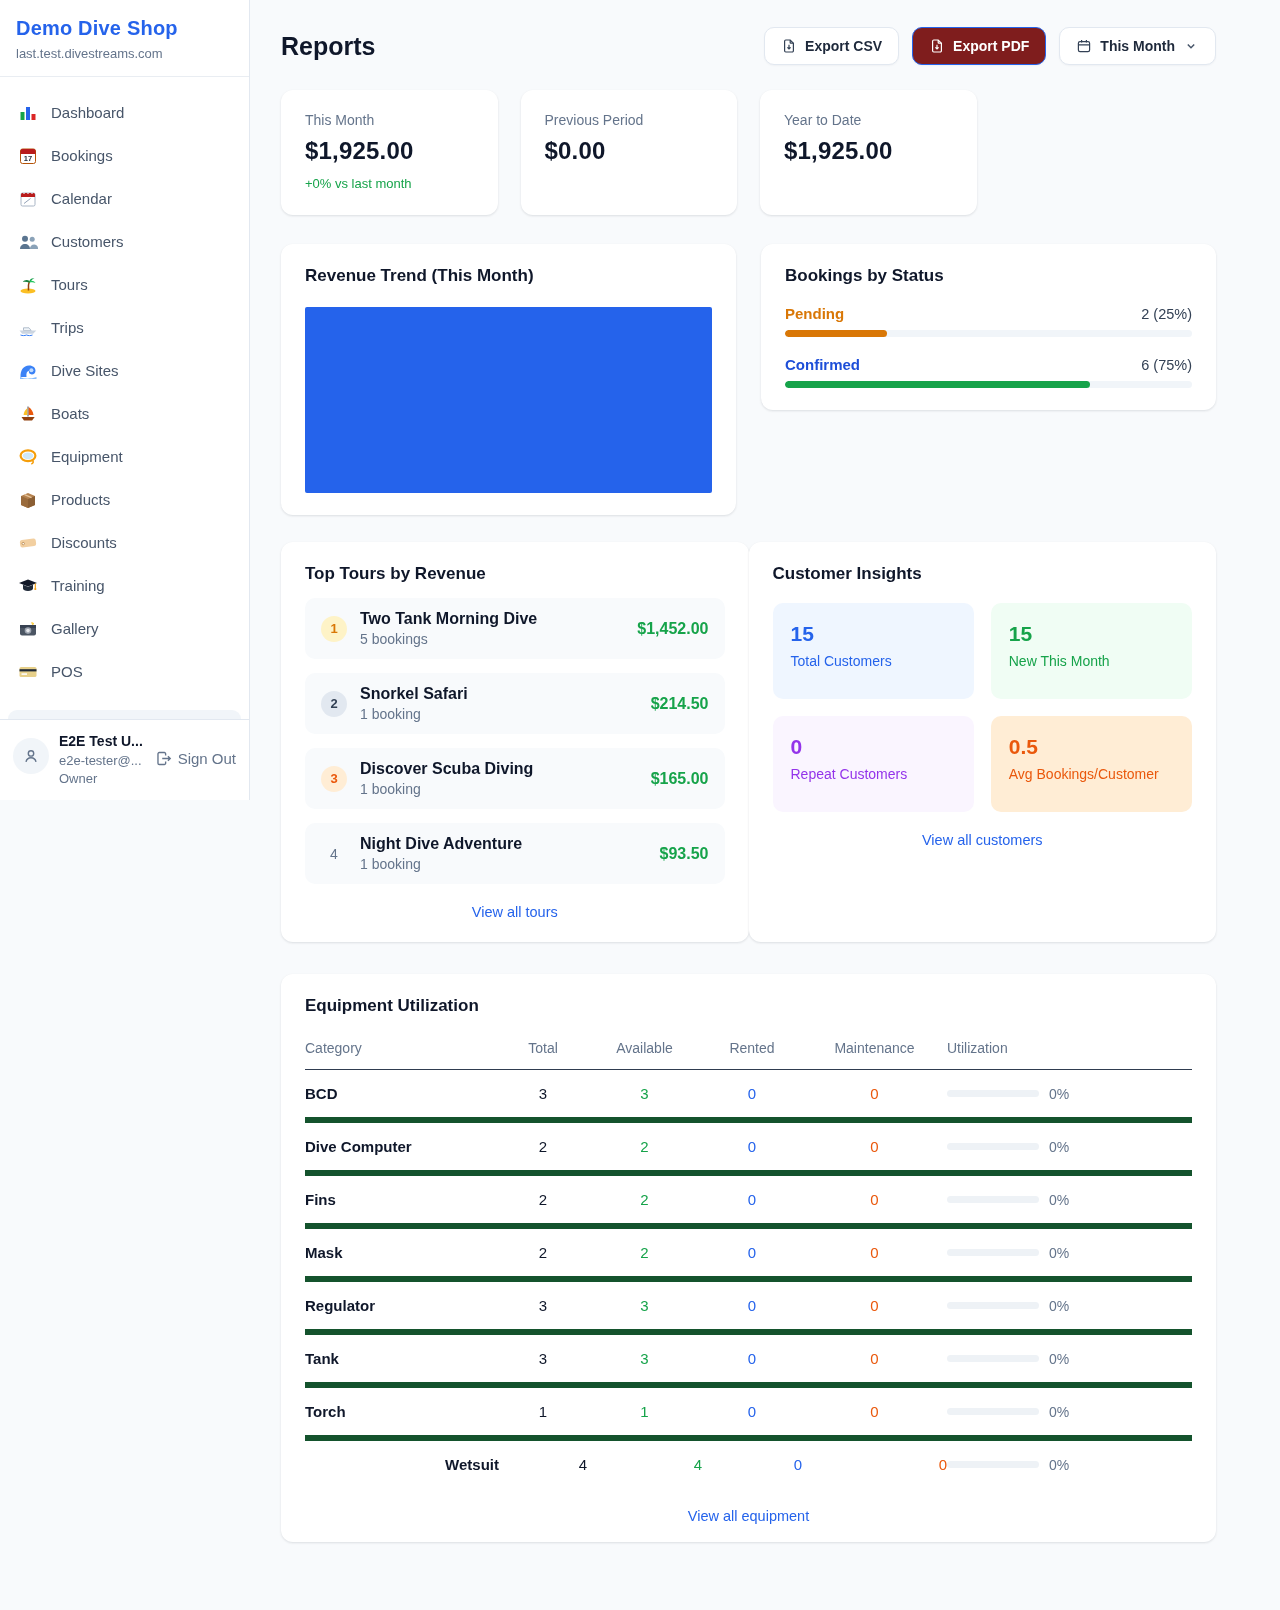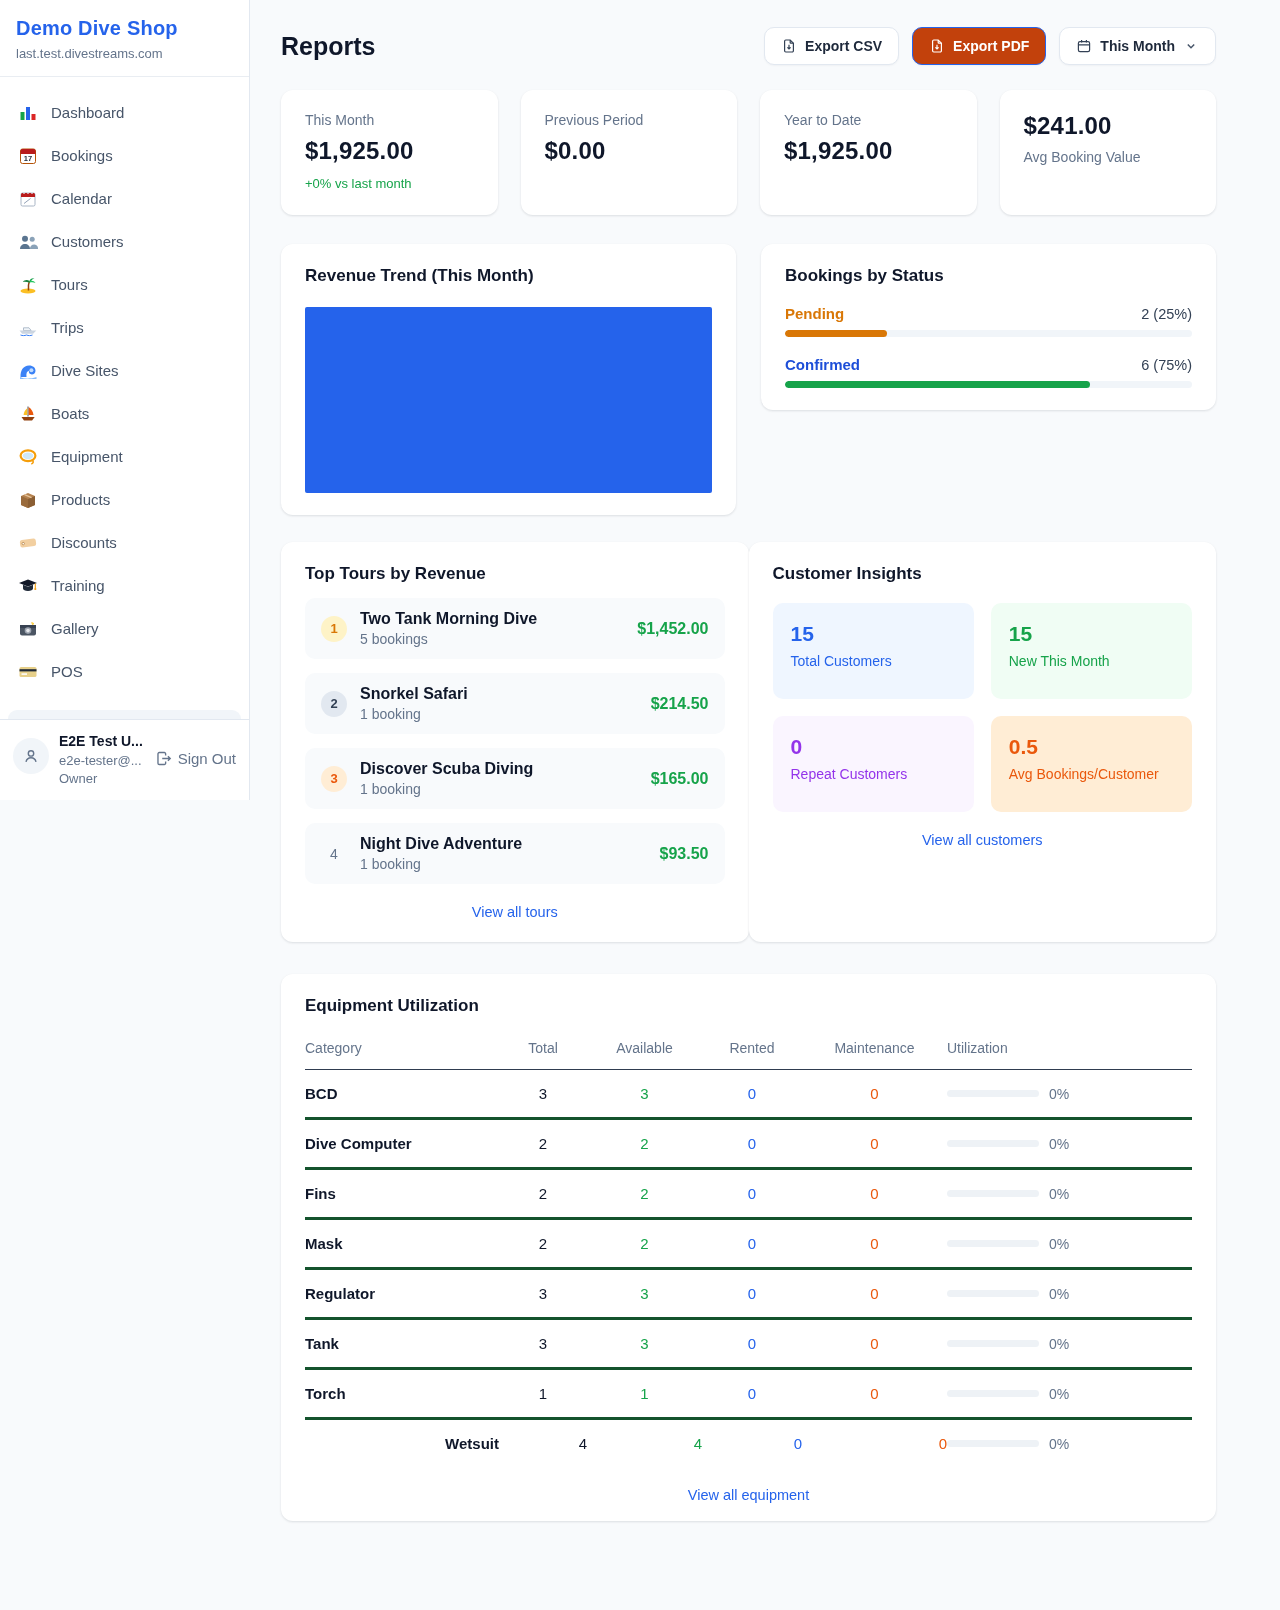--- a/index.html
+++ b/index.html
@@ -44,21 +44,21 @@
   .page-header { display:flex; justify-content:space-between; align-items:center; }
   .page-title { font-size:25px; font-weight:bold; color:#0f172a; }
   .hdr-actions { display:flex; gap:13px; }
   .btn {
     display:inline-flex; align-items:center; gap:8px; height:38px; padding:0 16px;
     background:#fff; border:1px solid #e2e8f0; border-radius:10px;
     font-size:14px; font-weight:bold; color:#1e293b; cursor:pointer;
     box-shadow:0 1px 2px rgba(15,23,42,.04);
   }
   .btn svg { width:16px; height:16px; }
-  .btn-primary { background:#c2410c; border-color:#2563eb; color:#fff; }
+  .btn-primary { background:#7f1d1d; border-color:#2563eb; color:#fff; }
   .card {
     background:#fff; border-radius:12px; padding:22px 24px;
     box-shadow:0 1px 2px rgba(15,23,42,.05), 0 1px 3px rgba(15,23,42,.07);
     box-sizing:border-box;
   }
   .card-title { font-size:17px; font-weight:bold; color:#0f172a; }
   
   .stats-grid { display:grid; grid-template-columns:repeat(4,1fr); gap:23px; margin-top:25px; }
   .stat-card { min-height:125px; }
   .stat-label { font-size:14px; color:#64748b; }
@@ -102,21 +102,21 @@
   .tile.blue   { background:#eff6ff; color:#2563eb; }
   .tile.green  { background:#f0fdf4; color:#16a34a; }
   .tile.purple { background:#faf5ff; color:#9333ea; }
   .tile.orange { background:#ffedd5; color:#ea580c; }
   
   .equip-card { margin-top:32px; padding-bottom:18px; }
   table { width:100%; border-collapse:collapse; margin-top:14px; }
   th { font-size:14px; color:#64748b; font-weight:normal; text-align:center;
     padding:10px 0 13px; border-bottom:1px solid #2f3c50; }
   th.cat, th.util { text-align:left; }
-  td { padding:15px 0; border-bottom:3px solid #14532d; font-size:15px;
+  td { padding:15px 0; border-bottom:6px solid #14532d; font-size:15px;
     color:#0f172a; text-align:center; }
   tr:last-child td { border-bottom:none;text-align:right; }
   td.cat { text-align:left; font-weight:bold; }
   td.avail { color:#16a34a; }
   td.rent  { color:#2563eb; }
   td.maint { color:#ea580c; }
   td.util { text-align:left; }
   .util-wrap { display:flex; align-items:center; gap:10px; }
   .util-track { width:92px; height:7px; background:#eef2f6; border-radius:4px; overflow:hidden; }
   .util-fill { height:100%; background:#2563eb; border-radius:4px; }
@@ -350,24 +350,20 @@
         <div class="stat-delta">+0% vs last month</div>
       </div>
       <div class="card stat-card">
         <div class="stat-label">Previous Period</div>
         <div class="stat-value">$0.00</div>
       </div>
       <div class="card stat-card">
         <div class="stat-label">Year to Date</div>
         <div class="stat-value">$1,925.00</div>
       </div>
-      <div class="card stat-card avg">
-        <div class="stat-value">$241.00</div>
-        <div class="stat-label">Avg Booking Value</div>
-      </div>
     </div>
 
     <div class="row2">
       <div class="card">
         <div class="card-title">Revenue Trend (This Month)</div>
         <div class="chart-block"></div>
       </div>
       <div class="card">
         <div class="card-title">Bookings by Status</div>
         <div class="status-row">

